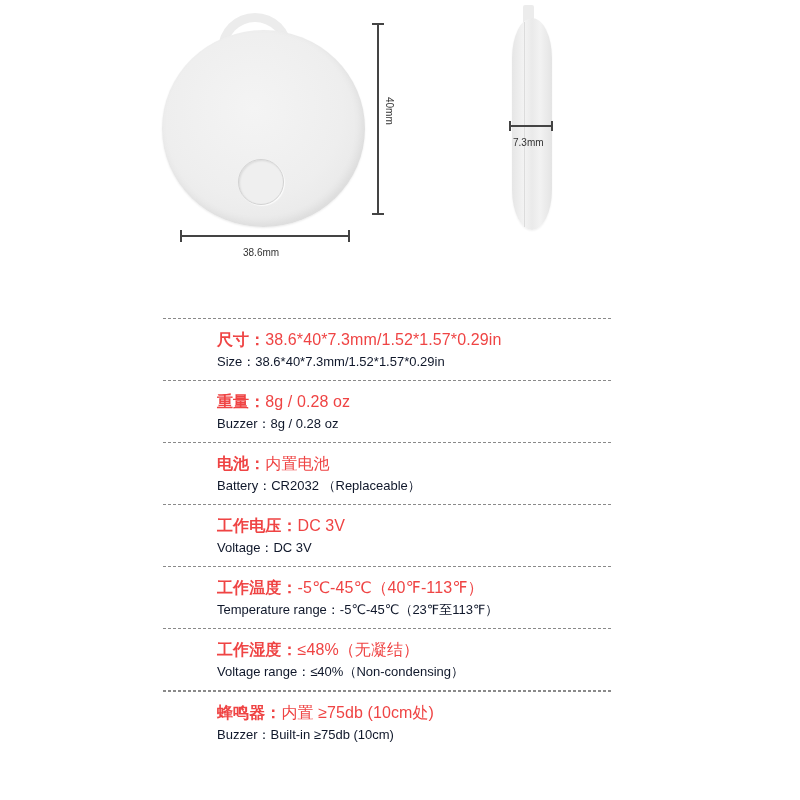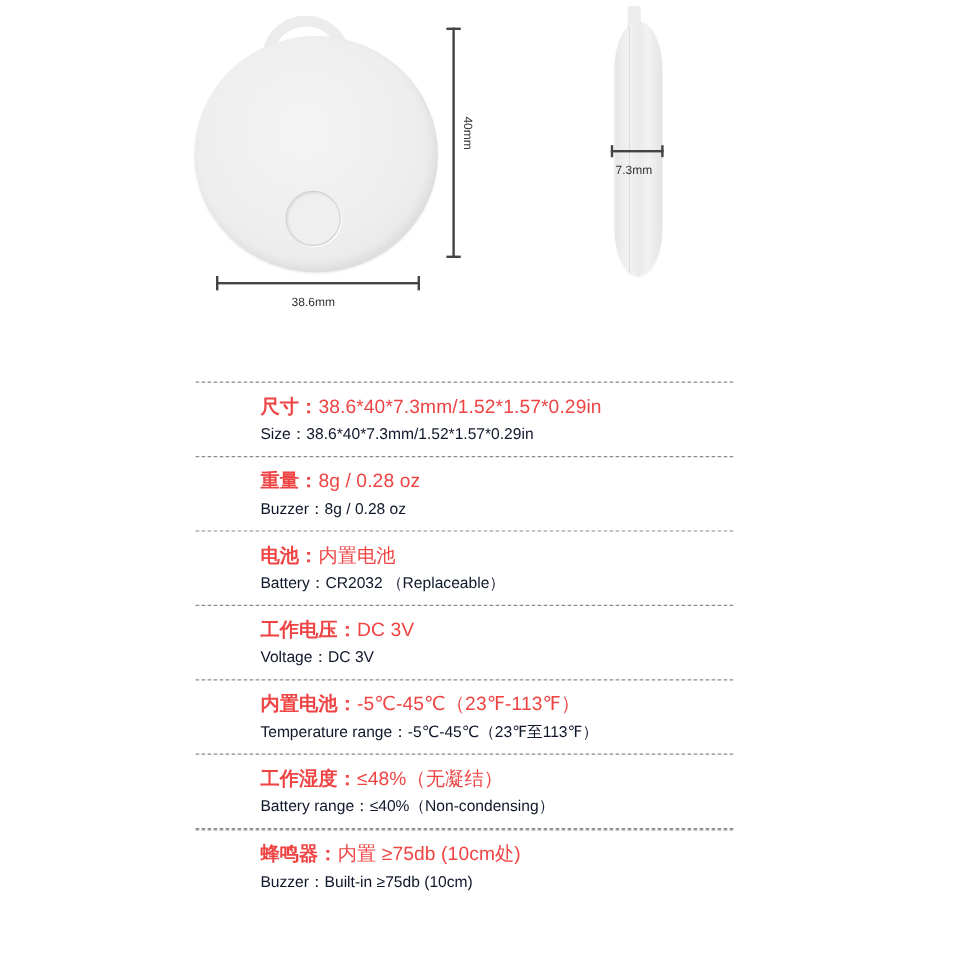--- a/index.html
+++ b/index.html
@@ -92,27 +92,27 @@
     <div class="zh"><span class="k">电池：</span><span>内置电池</span></div>
     <div class="en"><span>Battery：</span><span>CR2032 （Replaceable）</span></div>
   </div>
   <div class="divider"></div>
   <div class="row">
     <div class="zh"><span class="k">工作电压：</span><span>DC 3V</span></div>
     <div class="en"><span>Voltage：</span><span>DC 3V</span></div>
   </div>
   <div class="divider"></div>
   <div class="row">
-    <div class="zh"><span class="k">内置电池：</span><span>-5℃-45℃（23℉-113℉）</span></div>
+    <div class="zh"><span class="k">工作温度：</span><span>-5℃-45℃（40℉-113℉）</span></div>
     <div class="en"><span>Temperature range：</span><span>-5℃-45℃（23℉至113℉）</span></div>
   </div>
   <div class="divider"></div>
   <div class="row">
     <div class="zh"><span class="k">工作湿度：</span><span>≤48%（无凝结）</span></div>
-    <div class="en"><span>Battery range：</span><span>≤40%（Non-condensing）</span></div>
+    <div class="en"><span>Voltage range：</span><span>≤40%（Non-condensing）</span></div>
   </div>
   <div class="divider"></div>
   <div class="divider"></div>
   <div class="row">
     <div class="zh"><span class="k">蜂鸣器：</span><span>内置 ≥75db (10cm处)</span></div>
     <div class="en"><span>Buzzer：</span><span>Built-in ≥75db (10cm)</span></div>
   </div>
 </div>
 
 </body></html>

